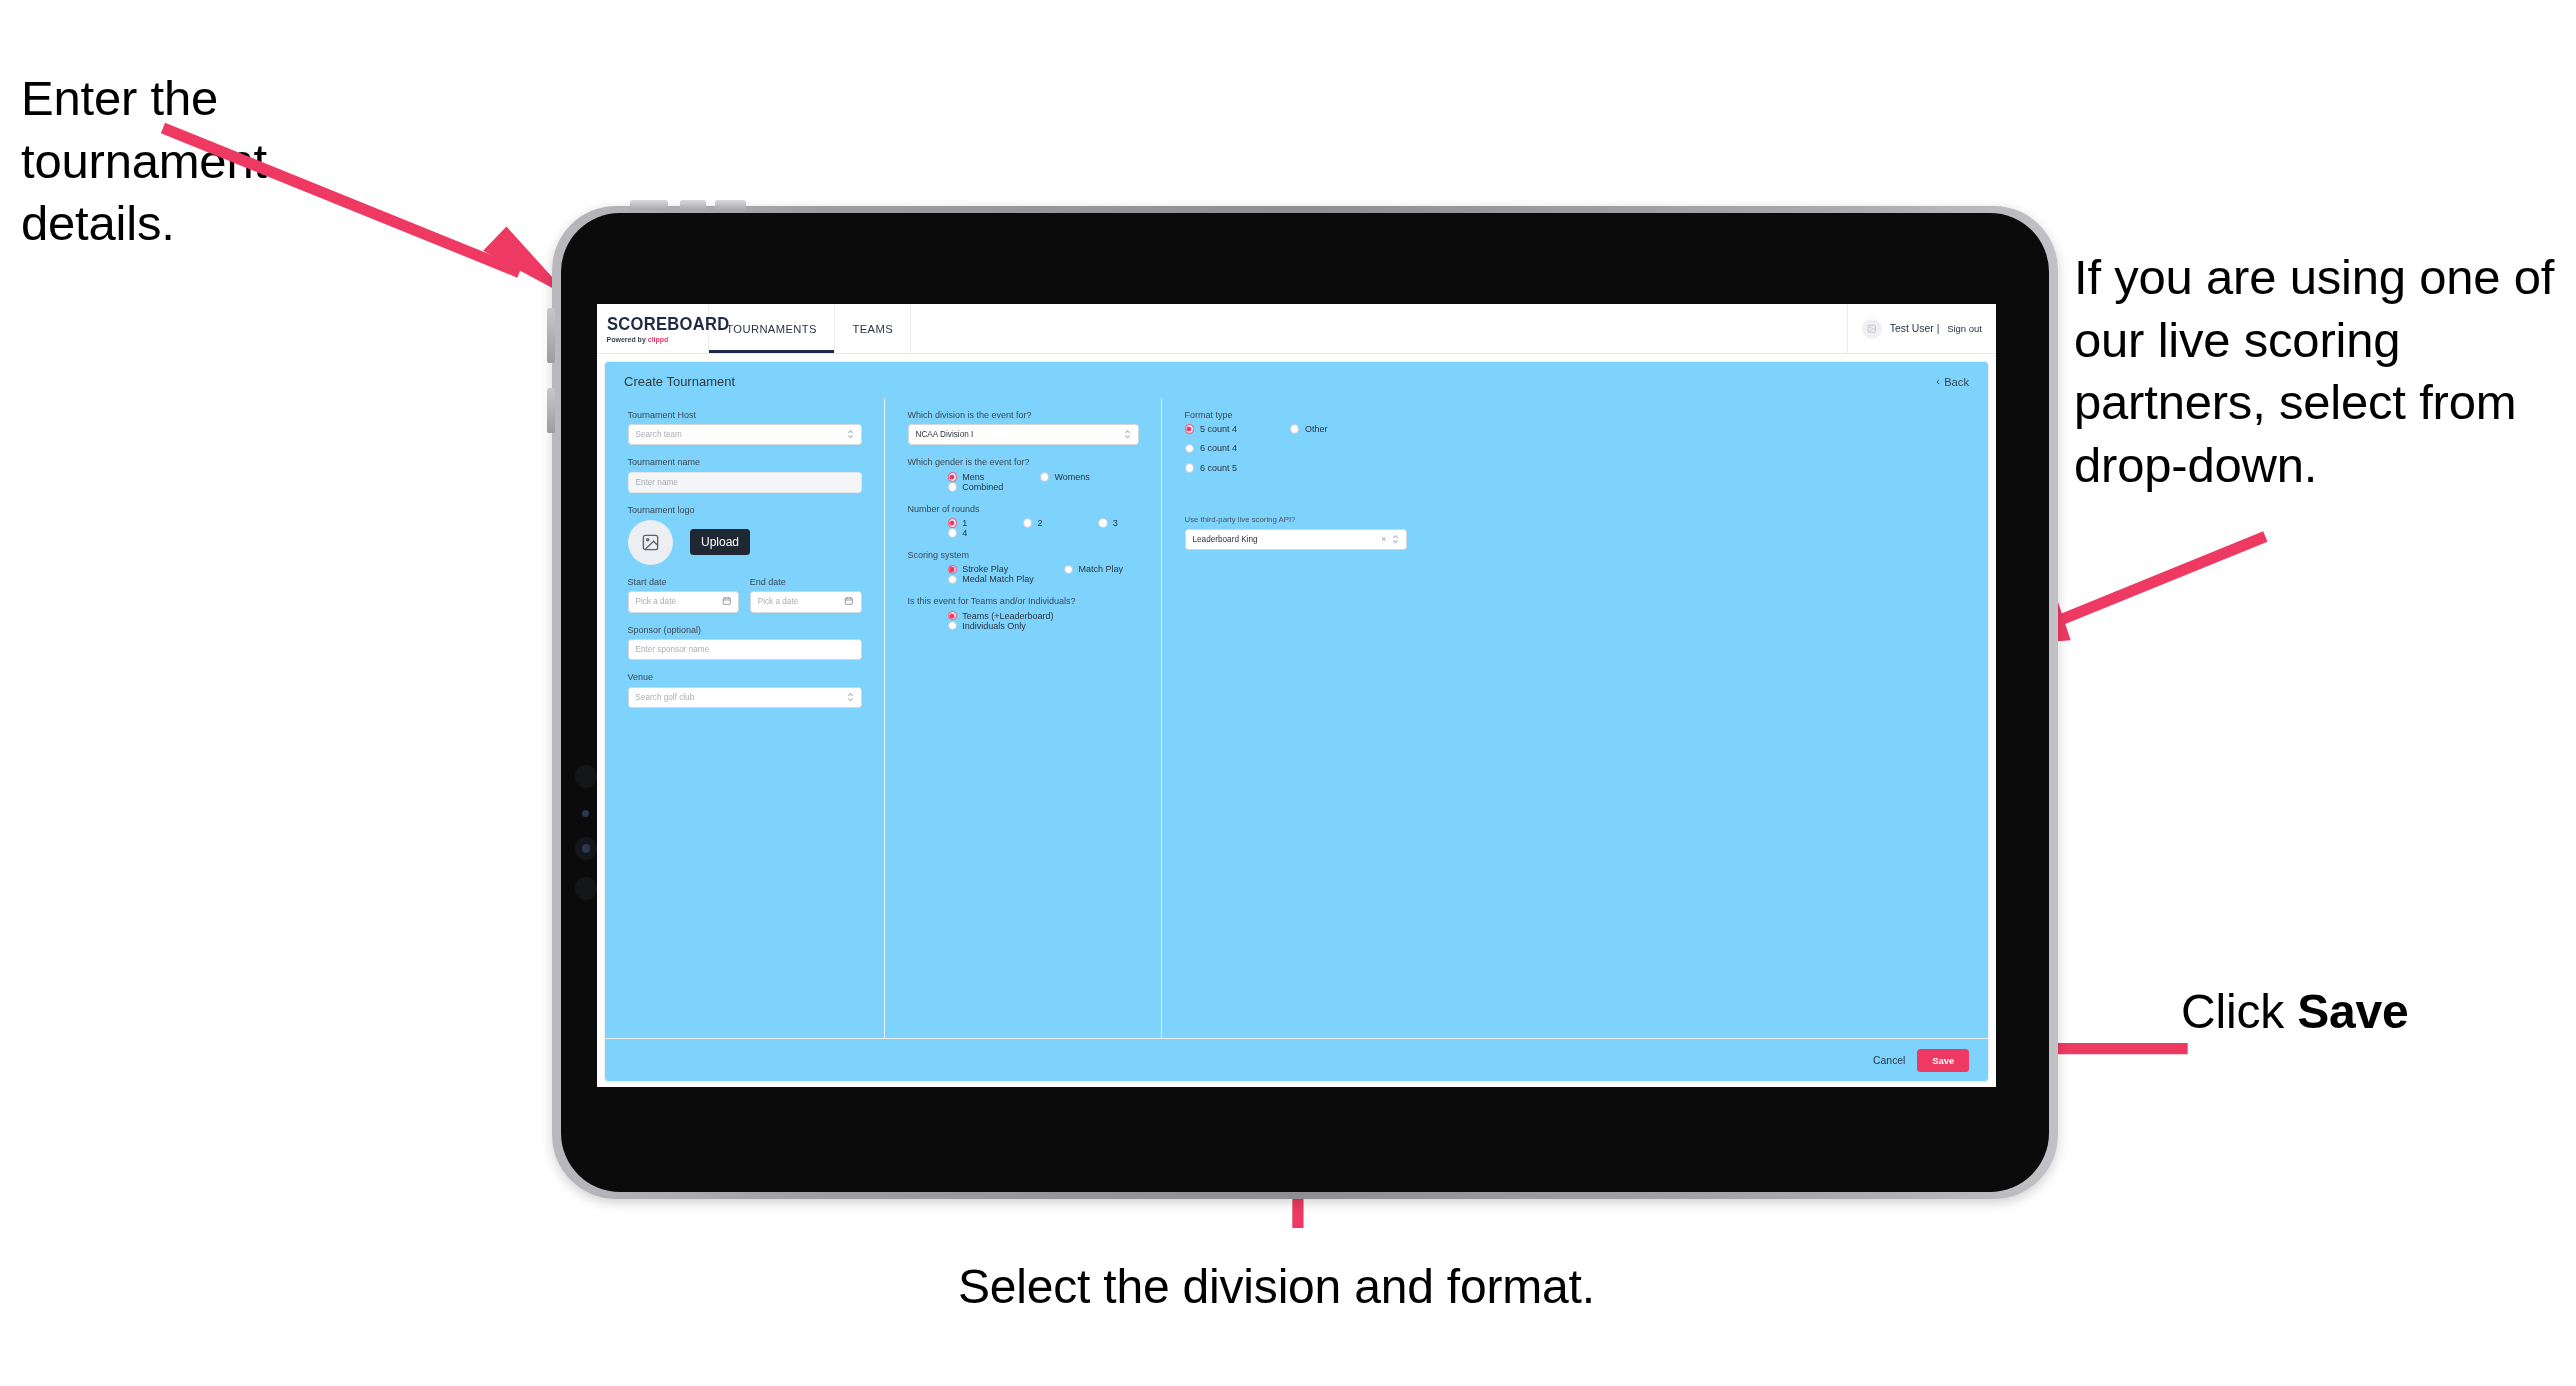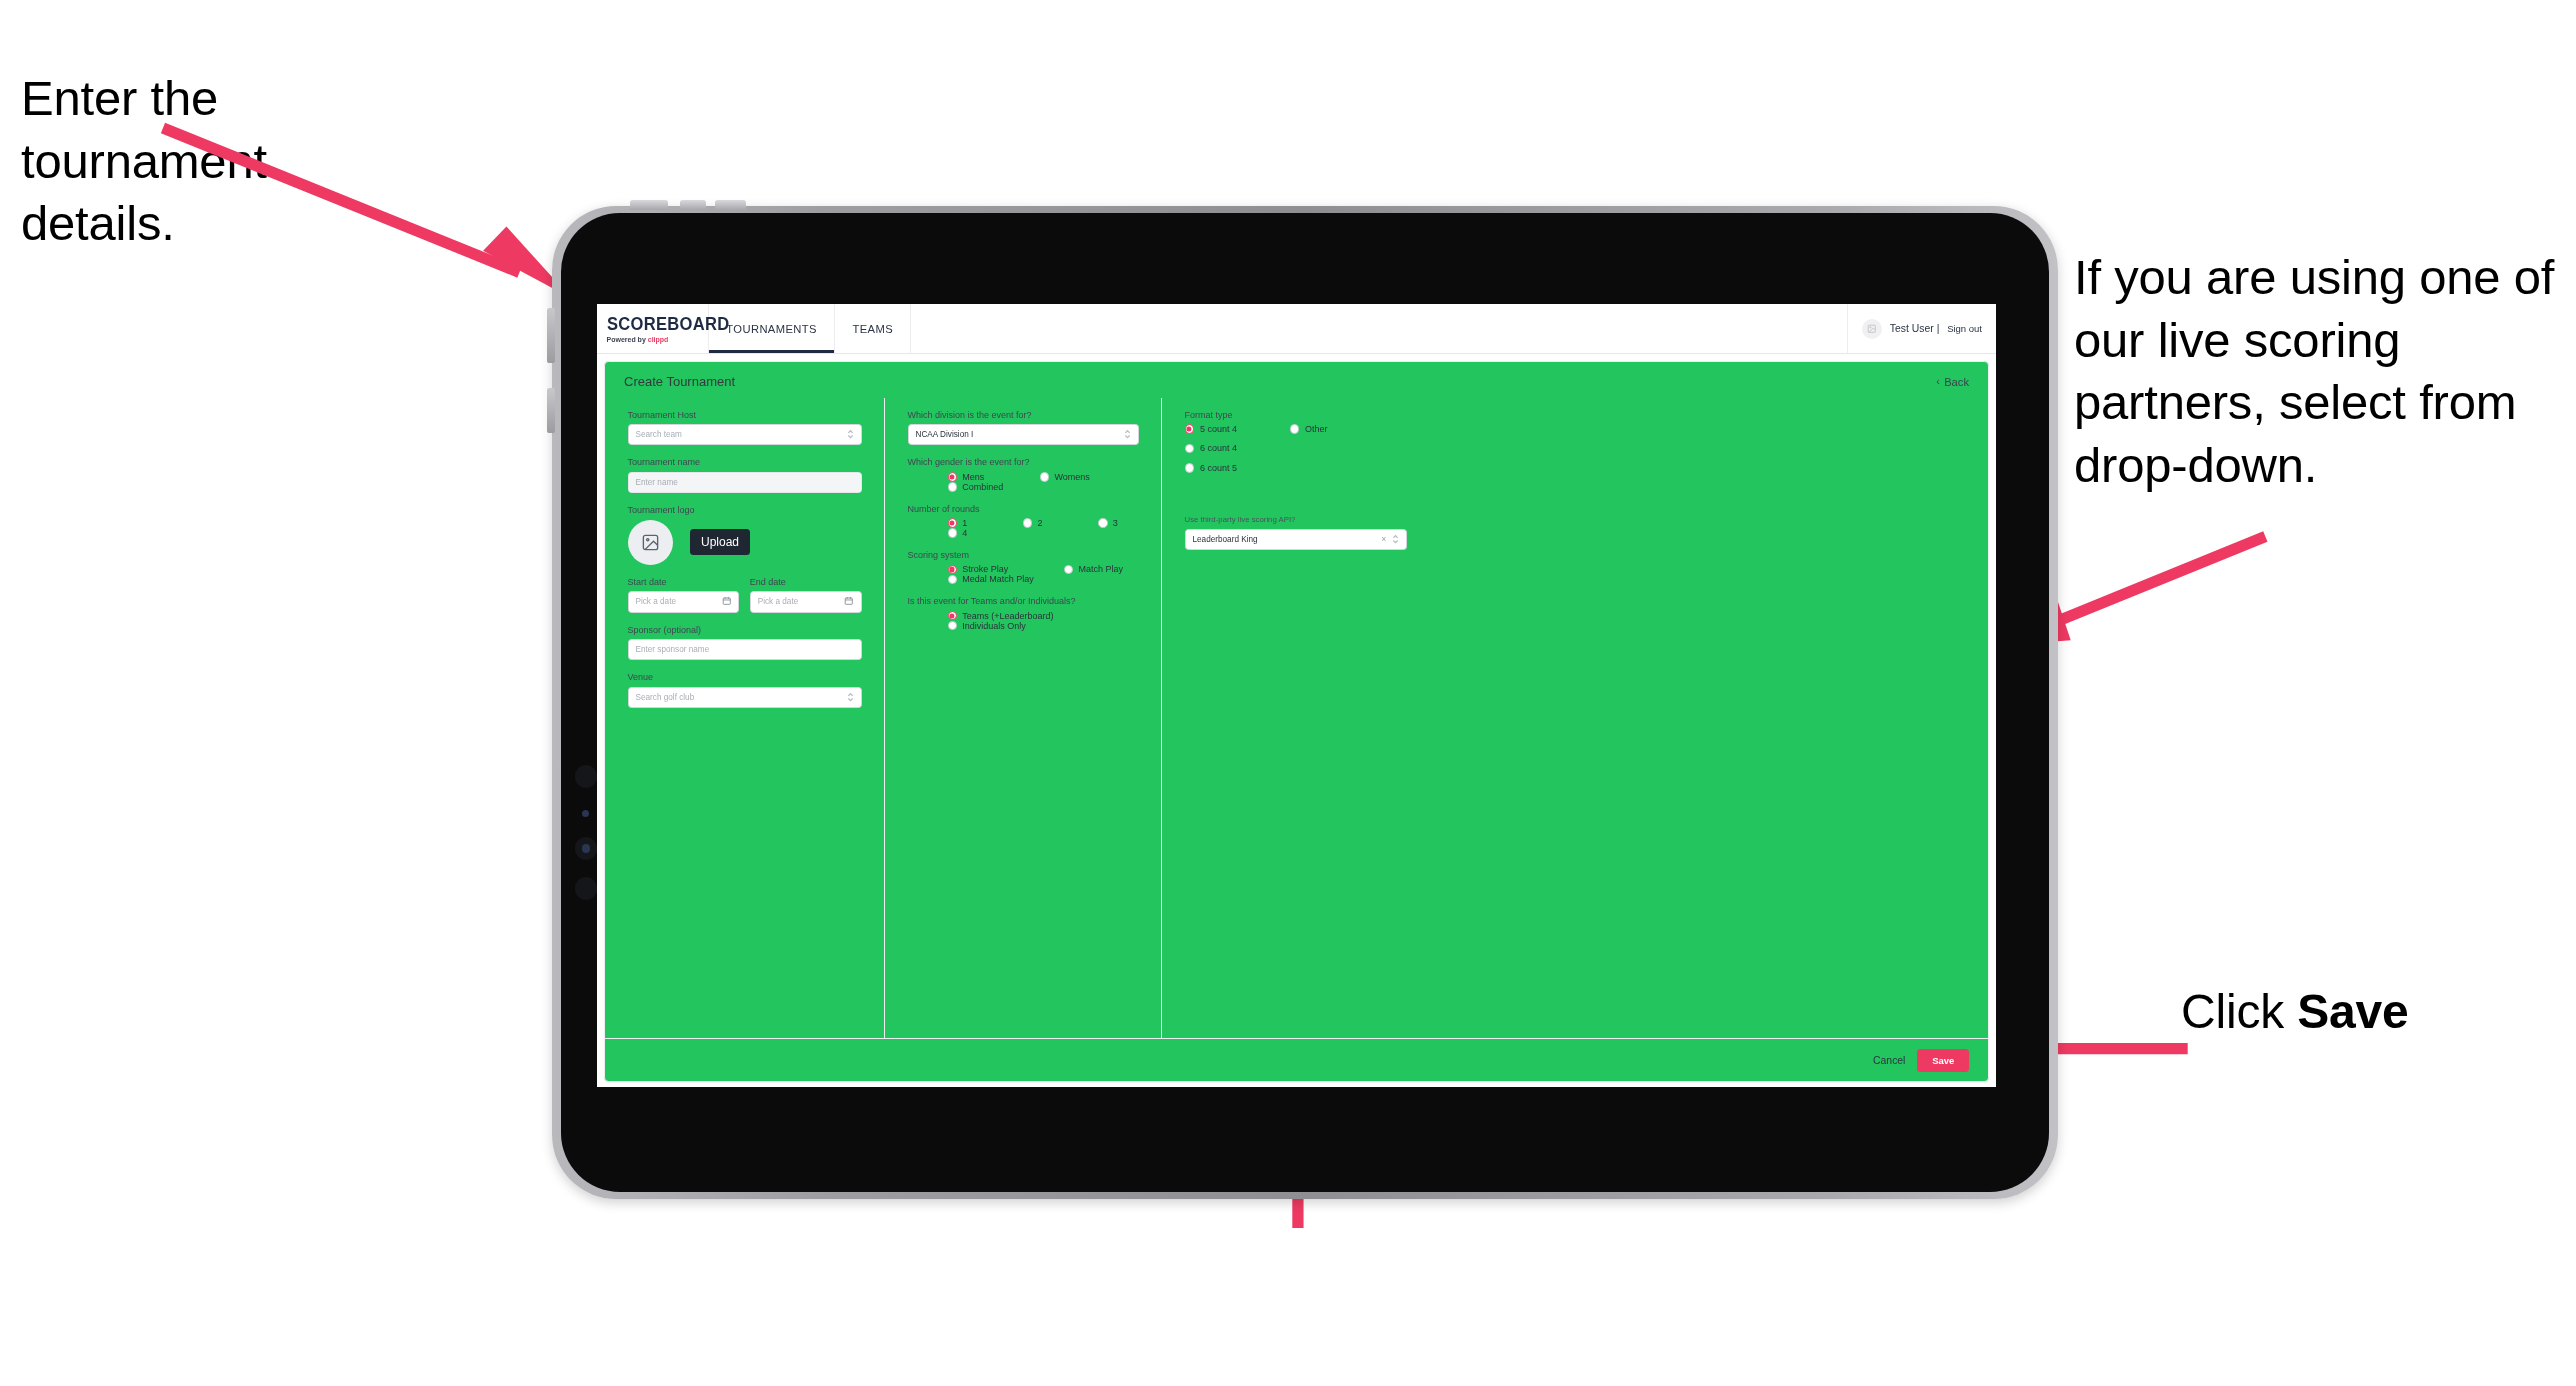--- a/index.html
+++ b/index.html
@@ -117,21 +117,21 @@
     background: #f0f0f3;
     display: flex; align-items:center; justify-content:center;
   }
   #user-name { font-size: 10.4px; color: #2b3344; }
   #signout { font-size: 9.5px; color: #2b3344; cursor: pointer; }
 
   
   #card {
     margin: 7px 7px 0 7px;
     height: 721px;
-    background: #22c55e;
+    background: #7dd3fc;
     border: 0.9px solid #eceef0;
     border-radius: 4.3px;
     box-shadow: 0 0.9px 2.6px rgba(20,20,40,.045);
     display: flex; flex-direction: column;
     overflow: hidden;
   }
   #card-head {
     display: flex; align-items: center; justify-content: space-between;
     padding: 12px 19px 8.6px 19px;
   }
@@ -221,20 +221,21 @@
   }
 </style>
 </head>
 <body>
 
 <div id="stage">
 
   <div class="anno" id="anno-left">Enter the tournament details.</div>
   <div class="anno" id="anno-right">If you are using one of our live scoring partners, select from drop-down.</div>
   <div class="anno" id="anno-save"><span>Click </span><b>Save</b></div>
+  <div class="anno" id="anno-bottom">Select the division and format.</div>
 
   <svg class="arrow" style="left:156px; top:121px; width:450px; height:199px;" viewBox="0 0 520 230">
     <line x1="8" y1="8" x2="420" y2="175" stroke="#ee3a62" stroke-width="13"></line>
     <polygon points="480,205 378,150 405,122" fill="#ee3a62"></polygon>
   </svg>
 
   <svg class="arrow" style="left:1928px; top:519px; width:346px; height:156px;" viewBox="0 0 400 180">
     <line x1="390" y1="20" x2="120" y2="130" stroke="#ee3a62" stroke-width="13"></line>
     <polygon points="60,148 150,95 165,140" fill="#ee3a62"></polygon>
   </svg>

